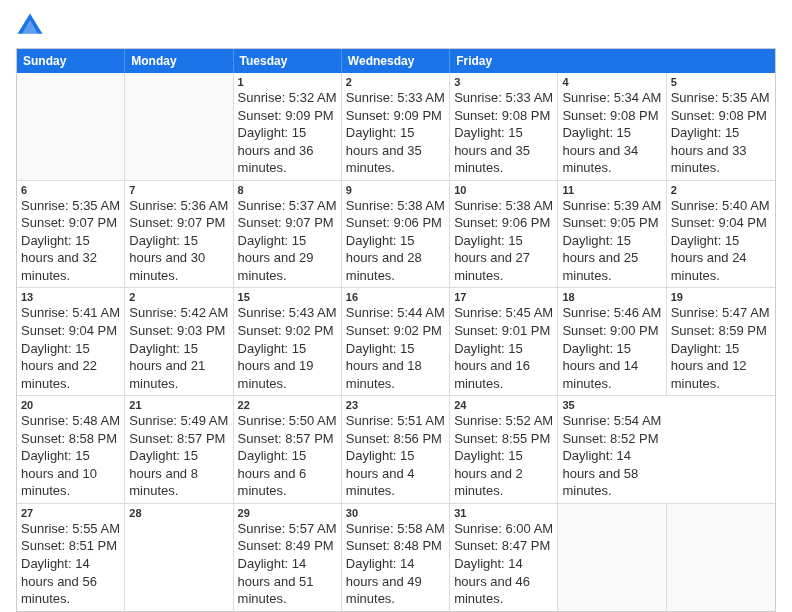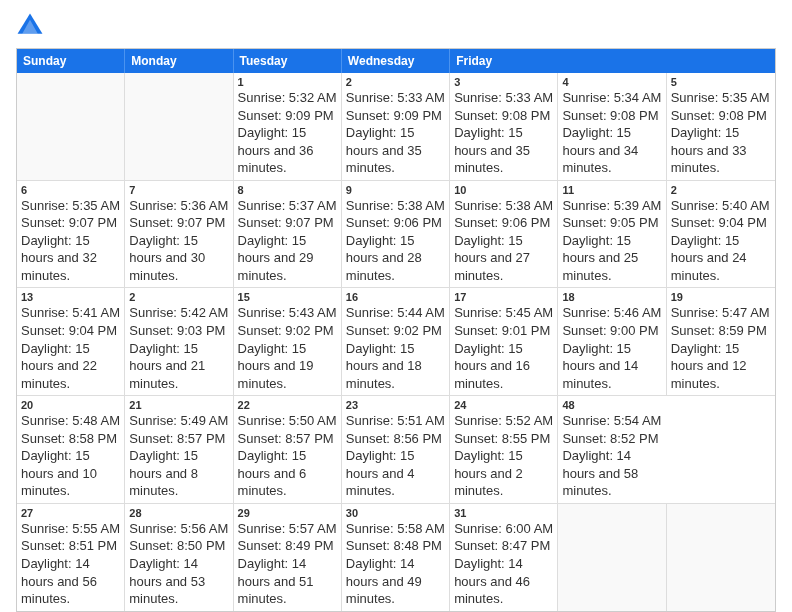--- a/index.html
+++ b/index.html
@@ -237,32 +237,31 @@
           </div>
           <div class="cal-cell">
             <span class="day-num">23</span>
             <div class="cell-info">Sunrise: 5:51 AM<br>Sunset: 8:56 PM<br>Daylight: 15 hours and 4 minutes.</div>
           </div>
           <div class="cal-cell">
             <span class="day-num">24</span>
             <div class="cell-info">Sunrise: 5:52 AM<br>Sunset: 8:55 PM<br>Daylight: 15 hours and 2 minutes.</div>
           </div>
           <div class="cal-cell">
-            <span class="day-num">48</span>
+            <span class="day-num">35</span>
             <div class="cell-info">Sunrise: 5:54 AM<br>Sunset: 8:52 PM<br>Daylight: 14 hours and 58 minutes.</div>
           </div>
         </div>
         <div class="cal-row">
           <div class="cal-cell">
             <span class="day-num">27</span>
             <div class="cell-info">Sunrise: 5:55 AM<br>Sunset: 8:51 PM<br>Daylight: 14 hours and 56 minutes.</div>
           </div>
           <div class="cal-cell">
             <span class="day-num">28</span>
-            <div class="cell-info">Sunrise: 5:56 AM<br>Sunset: 8:50 PM<br>Daylight: 14 hours and 53 minutes.</div>
           </div>
           <div class="cal-cell">
             <span class="day-num">29</span>
             <div class="cell-info">Sunrise: 5:57 AM<br>Sunset: 8:49 PM<br>Daylight: 14 hours and 51 minutes.</div>
           </div>
           <div class="cal-cell">
             <span class="day-num">30</span>
             <div class="cell-info">Sunrise: 5:58 AM<br>Sunset: 8:48 PM<br>Daylight: 14 hours and 49 minutes.</div>
           </div>
           <div class="cal-cell">

